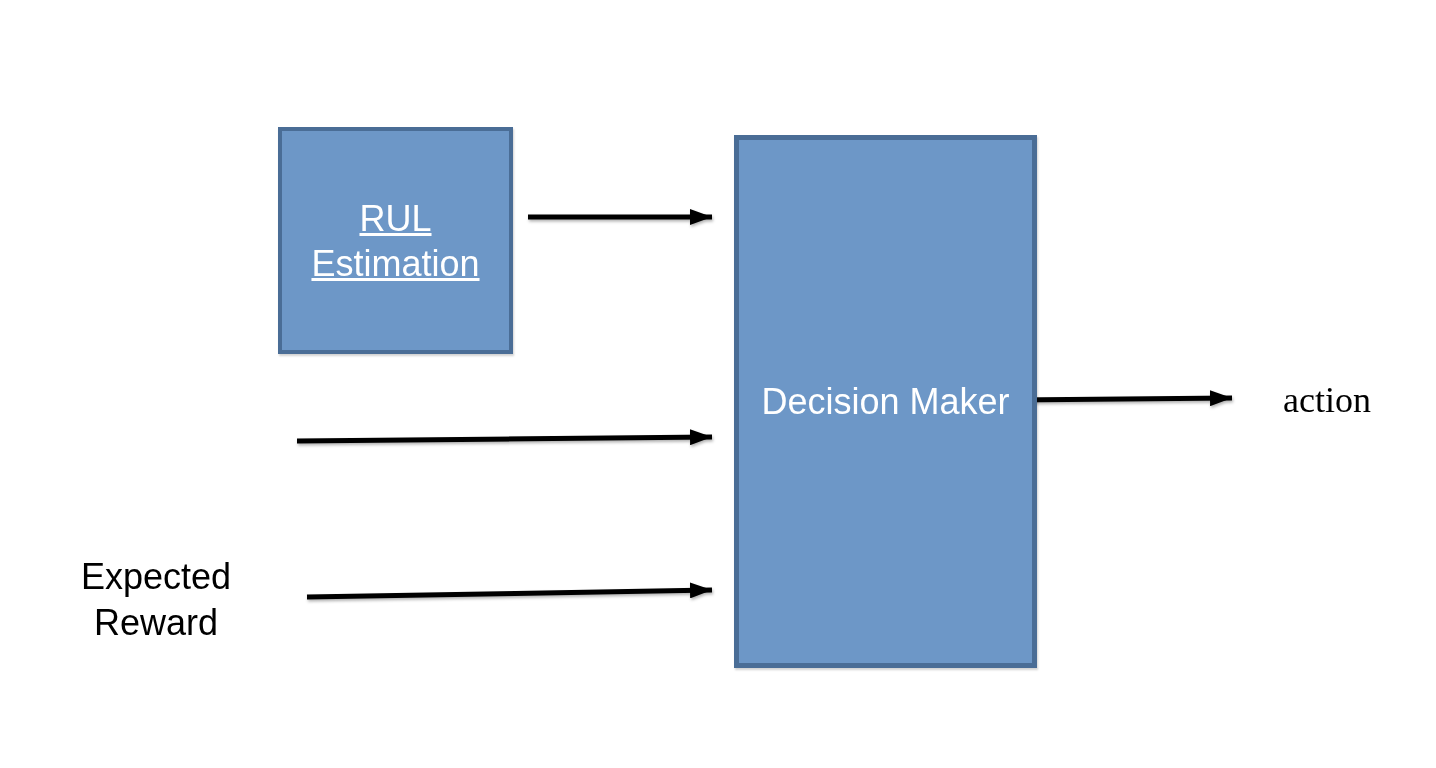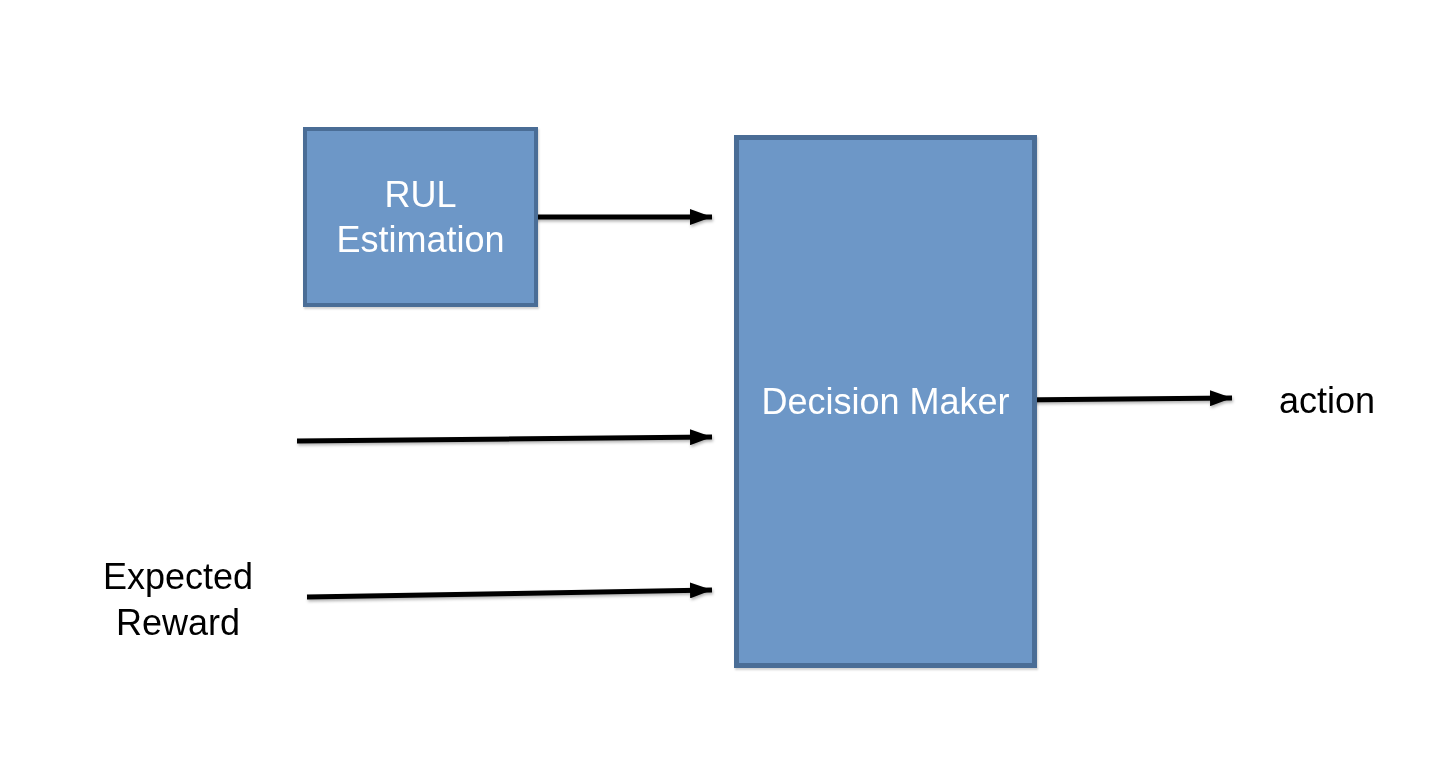--- a/index.html
+++ b/index.html
@@ -35,22 +35,22 @@
     box-shadow: 1px 2px 2px rgba(0,0,0,0.18);
     display: flex;
     align-items: center;
     justify-content: center;
     text-align: center;
     color: var(--node-text);
     font-size: 36px;
     line-height: 1.25;
   }
   .node-rul {
-    left: 303px; top: 127px;
-    width: 235px; height: 180px;
+    left: 278px; top: 127px;
+    width: 235px; height: 227px; text-decoration: underline;
   }
   .node-rul .node-label { max-width: 210px; }
   .node-dm {
     left: 710px; top: 135px;
     width: 303px; height: 533px;
     border-width: 5px;
     margin-left: 24px;
   }
   .free-label {
     position: absolute;
@@ -82,17 +82,17 @@
 
   <div class="node node-rul">
     <span class="node-label">RUL Estimation</span>
   </div>
 
   <div class="node node-dm">
     <span class="node-label">Decision Maker</span>
   </div>
 
 
-  <div class="free-label label-expected-reward" style="left:178px; top:600px;">Expected Reward</div>
+  <div class="free-label label-expected-reward" style="left:156px; top:600px;">Expected Reward</div>
 
-  <div class="free-label label-action" style="left:1327px; top:401px;">action</div>
+  <div class="free-label label-action" style="left:1327px; top:401px;font-family:Liberation Serif, serif;">action</div>
 
 </div>
 
 </body></html>

